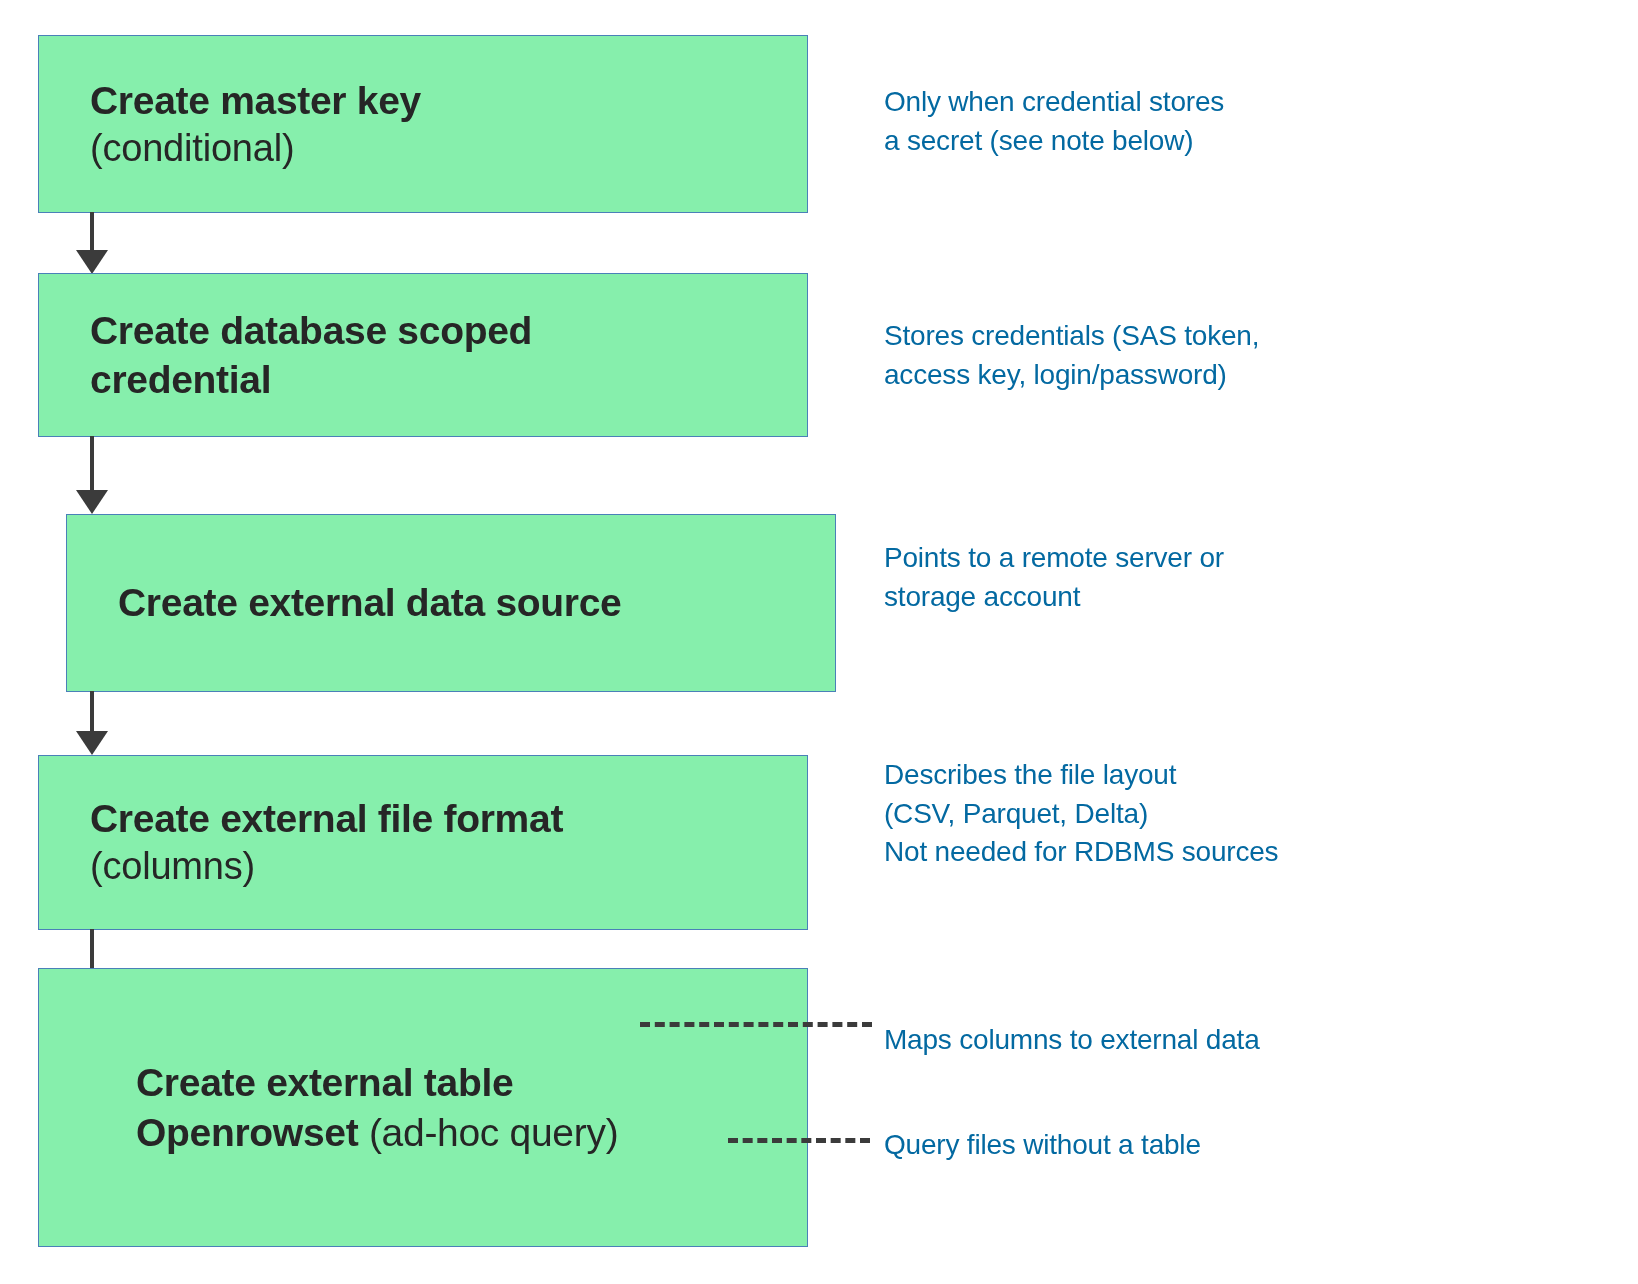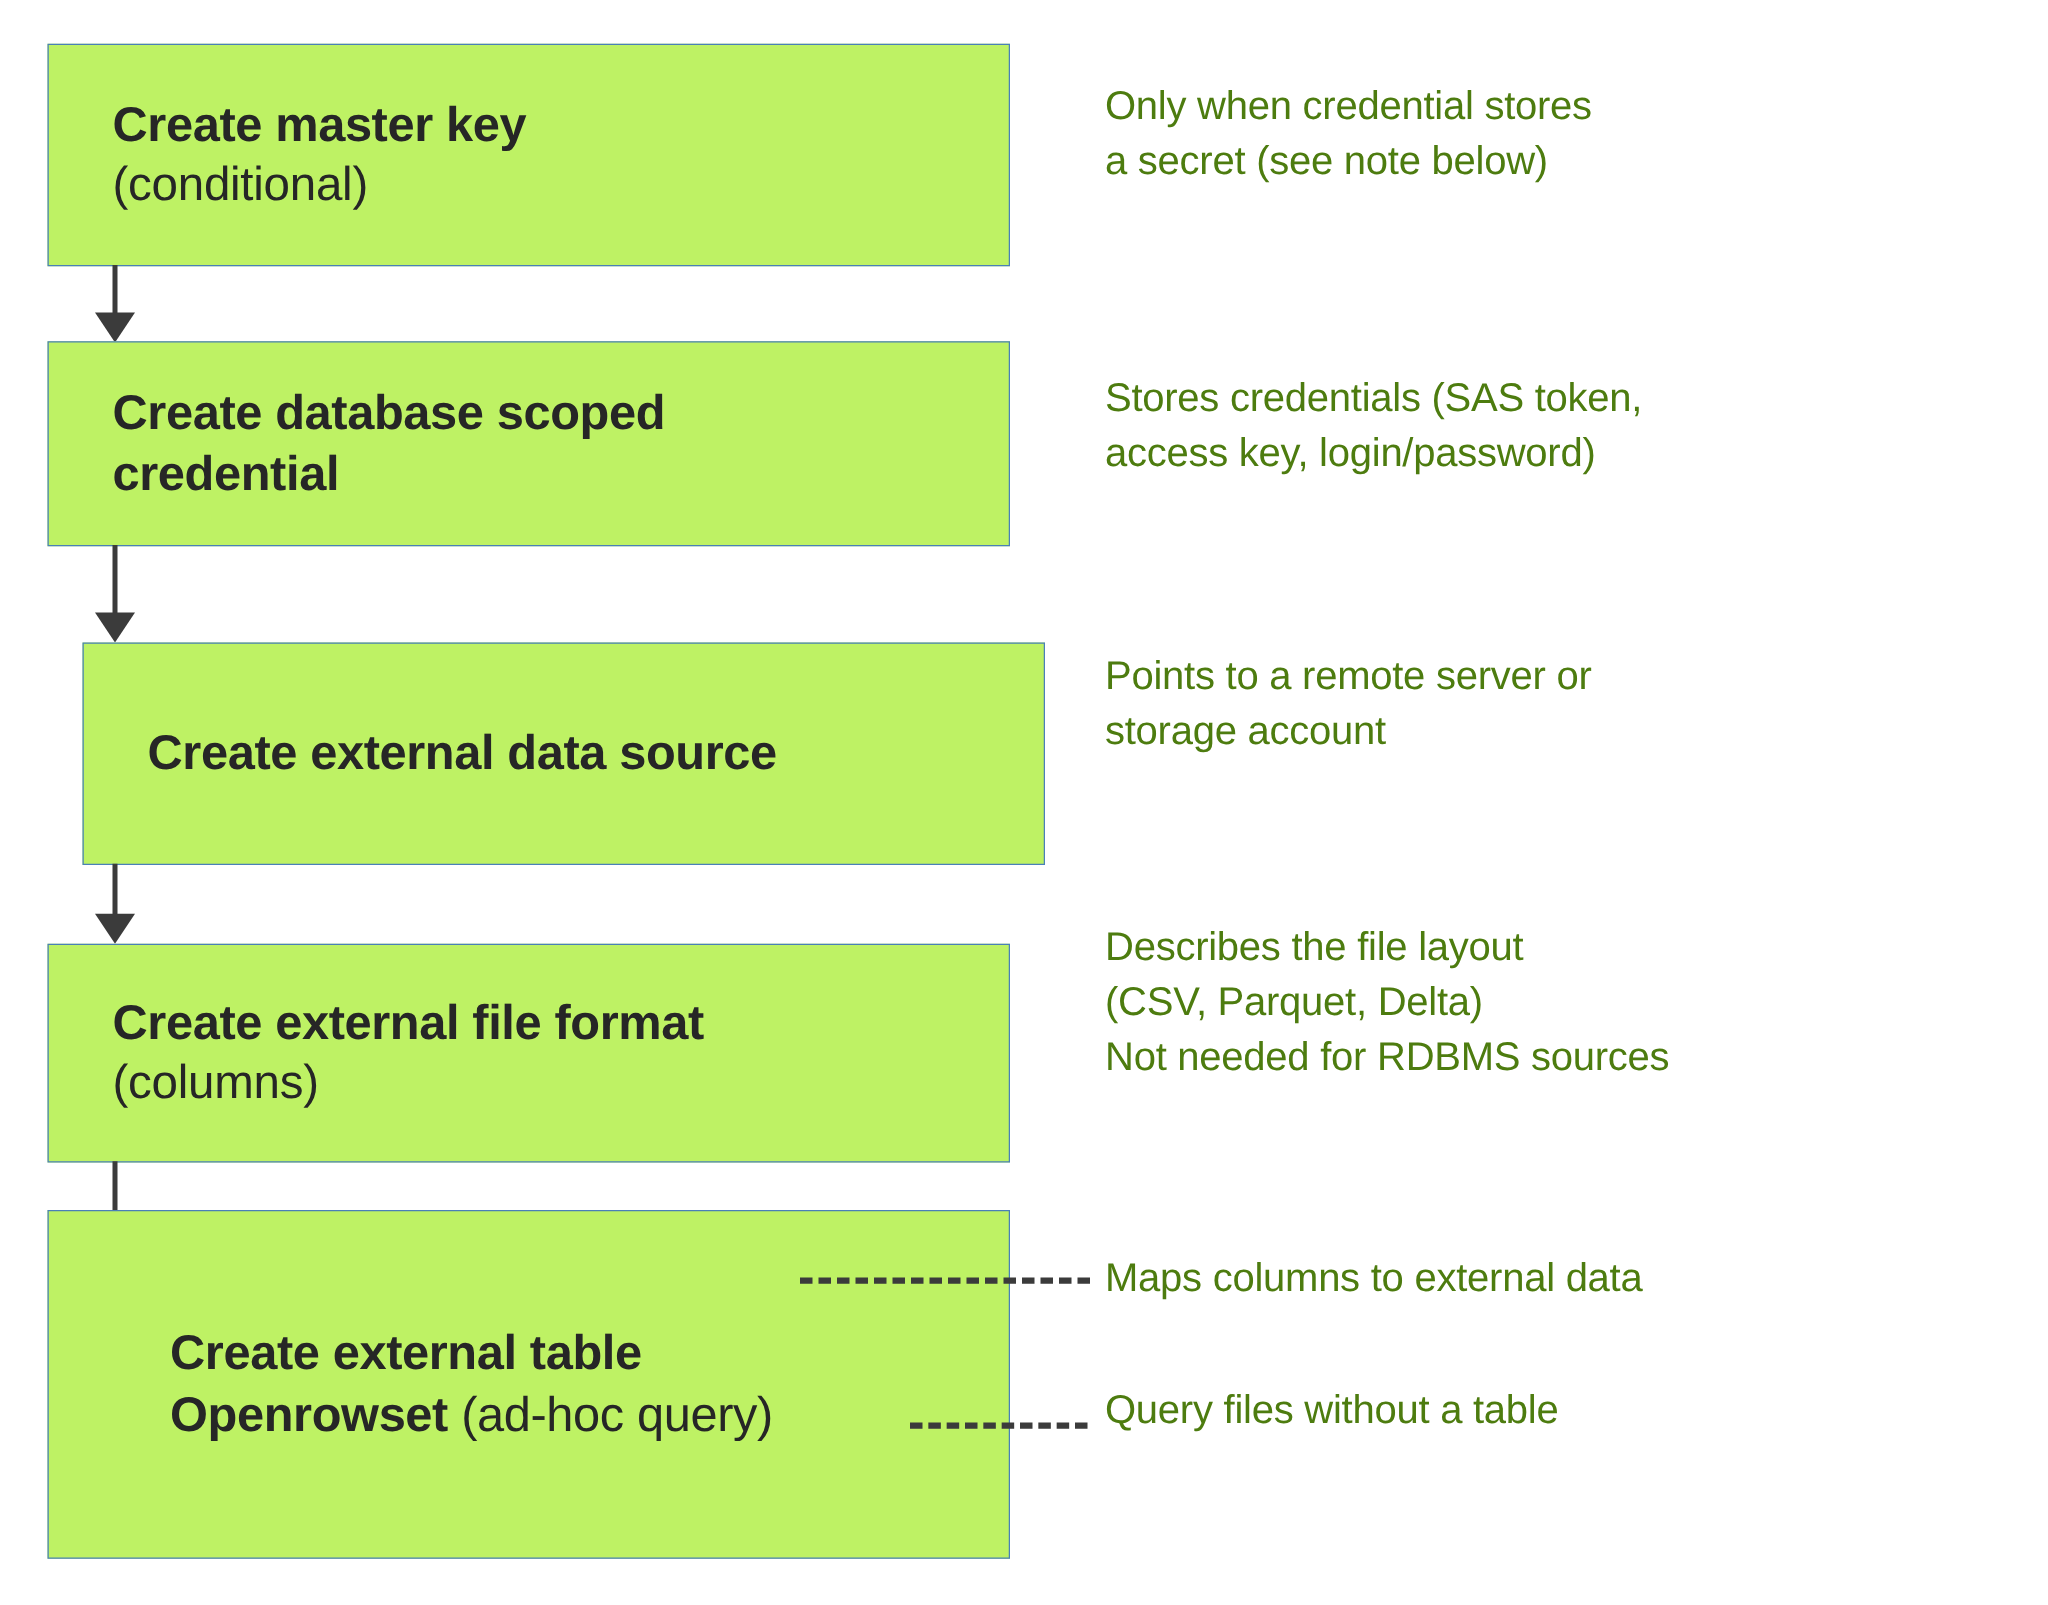--- a/index.html
+++ b/index.html
@@ -19,21 +19,21 @@
     position: relative;
     width: 1638px;
     height: 1284px;
   }
 
   
   .flow-box {
     position: absolute;
     left: 38px;
     width: 770px;
-    background: #bef264;
+    background: #86efac;
     border: 1px solid #4a80b8;
     box-sizing: border-box;
     display: flex;
     flex-direction: column;
     justify-content: center;
   }
   .box-text {
     padding-left: 51px;
     padding-right: 16px;
     line-height: 1.26;
@@ -54,26 +54,27 @@
   #box-1 { top: 35px;  height: 178px; }
   #box-2 { top: 273px; height: 164px; }
   #box-3 { top: 514px; height: 178px; margin-left: 28px; }
   #box-4 { top: 755px; height: 175px; }
   #box-5 { top: 968px; height: 279px; padding-left: 46px; }
 
   
   .note {
     position: absolute;
     left: 884px;
-    font-size: 32px;
+    font-size: 28px;
     font-weight: normal;
     letter-spacing: -0.2px;
     line-height: 1.38;
     white-space: pre-line;
-    color: #4d7c0f;
+    color: #0369a1;
+    margin-top: 21px;
   }
   #note-1 { top: 62px; }
   #note-2 { top: 296px; }
   #note-3 { top: 518px; }
   #note-4 { top: 735px; }
   #note-5a { top: 1000px; }
   #note-5b { top: 1105px; }
 
   
   .arrow {

